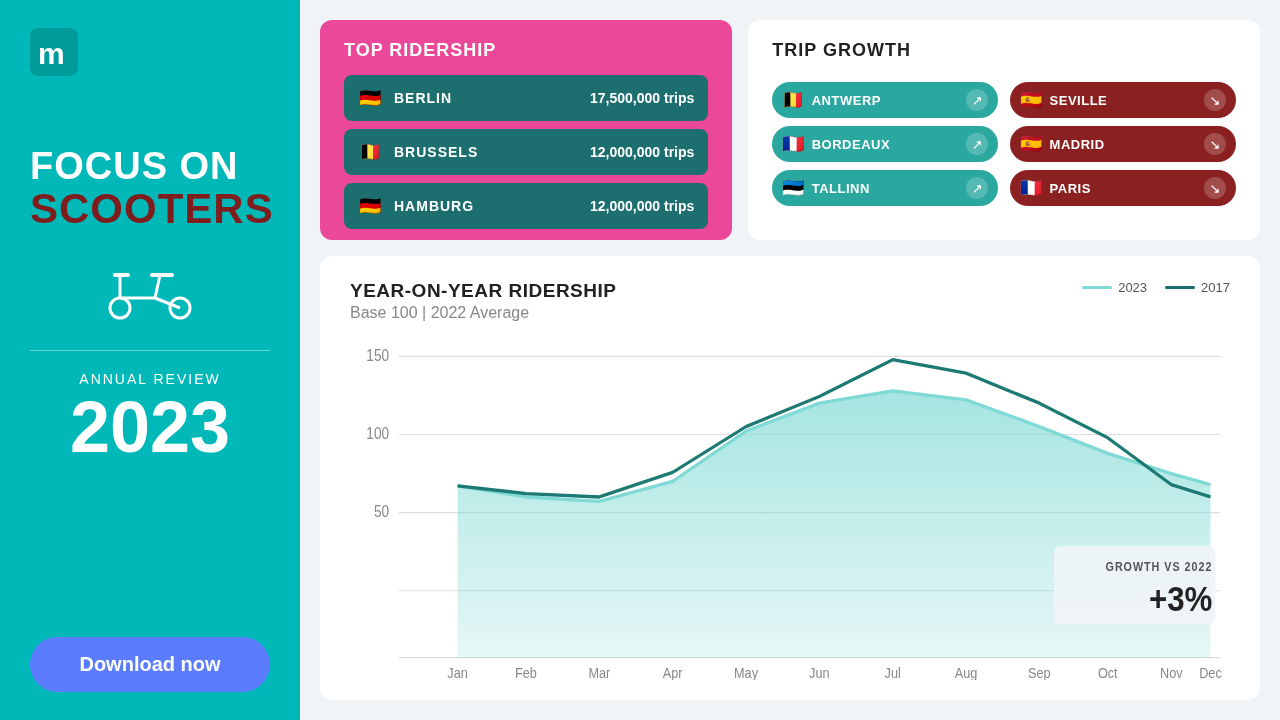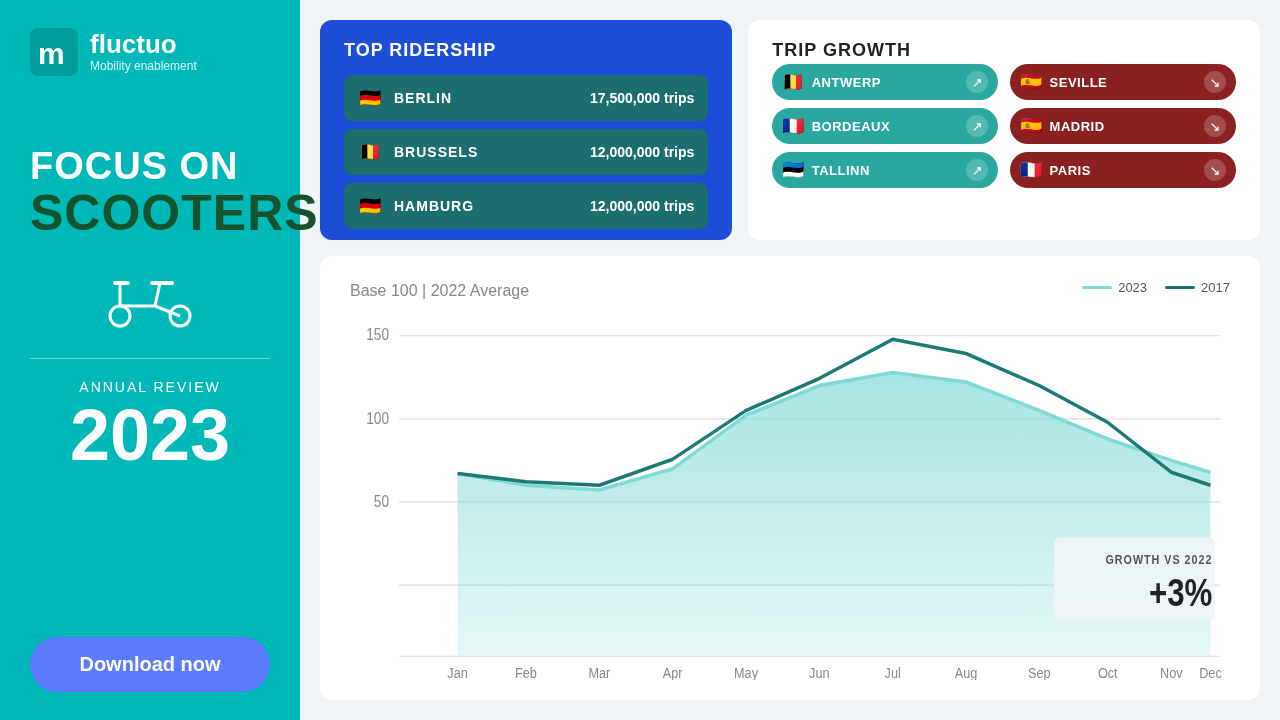--- a/index.html
+++ b/index.html
@@ -49,22 +49,22 @@
     }
     .focus-on {
       color: white;
       font-size: 38px;
       font-weight: 700;
       line-height: 1.1;
       margin-top: 40px;
       letter-spacing: 1px;
     }
     .scooters {
-      color: #14532d;
-      font-size: 50px;
+      color: #7f1d1d;
+      font-size: 42px;
       font-weight: 900;
       line-height: 1;
       letter-spacing: 1px;
     }
     .scooter-icon {
       margin-top: 30px;
       margin-bottom: 20px;
       display: flex;
       justify-content: center;
     }
@@ -115,21 +115,21 @@
 
     
     .top-row {
       display: flex;
       gap: 16px;
       height: 220px;
     }
 
     
     .top-ridership-card {
-      background: #1d4ed8;
+      background: #ec4899;
       border-radius: 12px;
       padding: 20px 24px;
       flex: 1.1;
     }
     .card-title {
       color: white;
       font-size: 18px;
       font-weight: 800;
       letter-spacing: 1px;
       margin-bottom: 14px;
@@ -177,21 +177,21 @@
       background: white;
       border-radius: 12px;
       padding: 20px 24px;
       flex: 1.4;
     }
     .trip-growth-card .card-title {
       color: #222;
       font-size: 18px;
       font-weight: 800;
       letter-spacing: 1px;
-      margin-bottom: 3px;
+      margin-bottom: 21px;
     }
     .growth-grid {
       display: grid;
       grid-template-columns: 1fr 1fr;
       gap: 8px 12px;
     }
     .growth-item {
       display: flex;
       align-items: center;
       border-radius: 20px;
@@ -281,24 +281,20 @@
   </style>
 </head>
 <body>
 
 <div class="sidebar">
   <div class="logo-area">
     <svg class="logo-icon" viewBox="0 0 48 48" fill="none" xmlns="http://www.w3.org/2000/svg">
       <rect width="48" height="48" rx="8" fill="rgba(0,0,0,0.15)"></rect>
       <text x="8" y="36" font-size="30" font-weight="900" fill="white" font-family="Arial">m</text>
     </svg>
-    <div class="logo-text">
-      <span class="logo-name">fluctuo</span>
-      <span class="logo-sub">Mobility enablement</span>
-    </div>
   </div>
 
   <div class="focus-on">FOCUS ON</div>
   <div class="scooters">SCOOTERS</div>
 
   <div class="scooter-icon">
     <svg width="100" height="60" viewBox="0 0 100 60" fill="none" xmlns="http://www.w3.org/2000/svg">
 
       <circle cx="20" cy="48" r="10" stroke="white" stroke-width="3" fill="none"></circle>
       <circle cx="80" cy="48" r="10" stroke="white" stroke-width="3" fill="none"></circle>
@@ -396,20 +392,21 @@
           <div class="growth-arrow">↘</div>
         </div>
       </div>
     </div>
 
   </div>
 
   <div class="chart-card">
     <div class="chart-header">
       <div>
+        <div class="chart-title">YEAR-ON-YEAR RIDERSHIP</div>
         <div class="chart-subtitle">Base 100 | 2022 Average</div>
       </div>
       <div class="chart-legend">
         <div class="legend-item">
           <div class="legend-line" style="background: #7fd9d4;"></div>
           <span>2023</span>
         </div>
         <div class="legend-item">
           <div class="legend-line" style="background: #1d6e6e;"></div>
           <span>2017</span>

